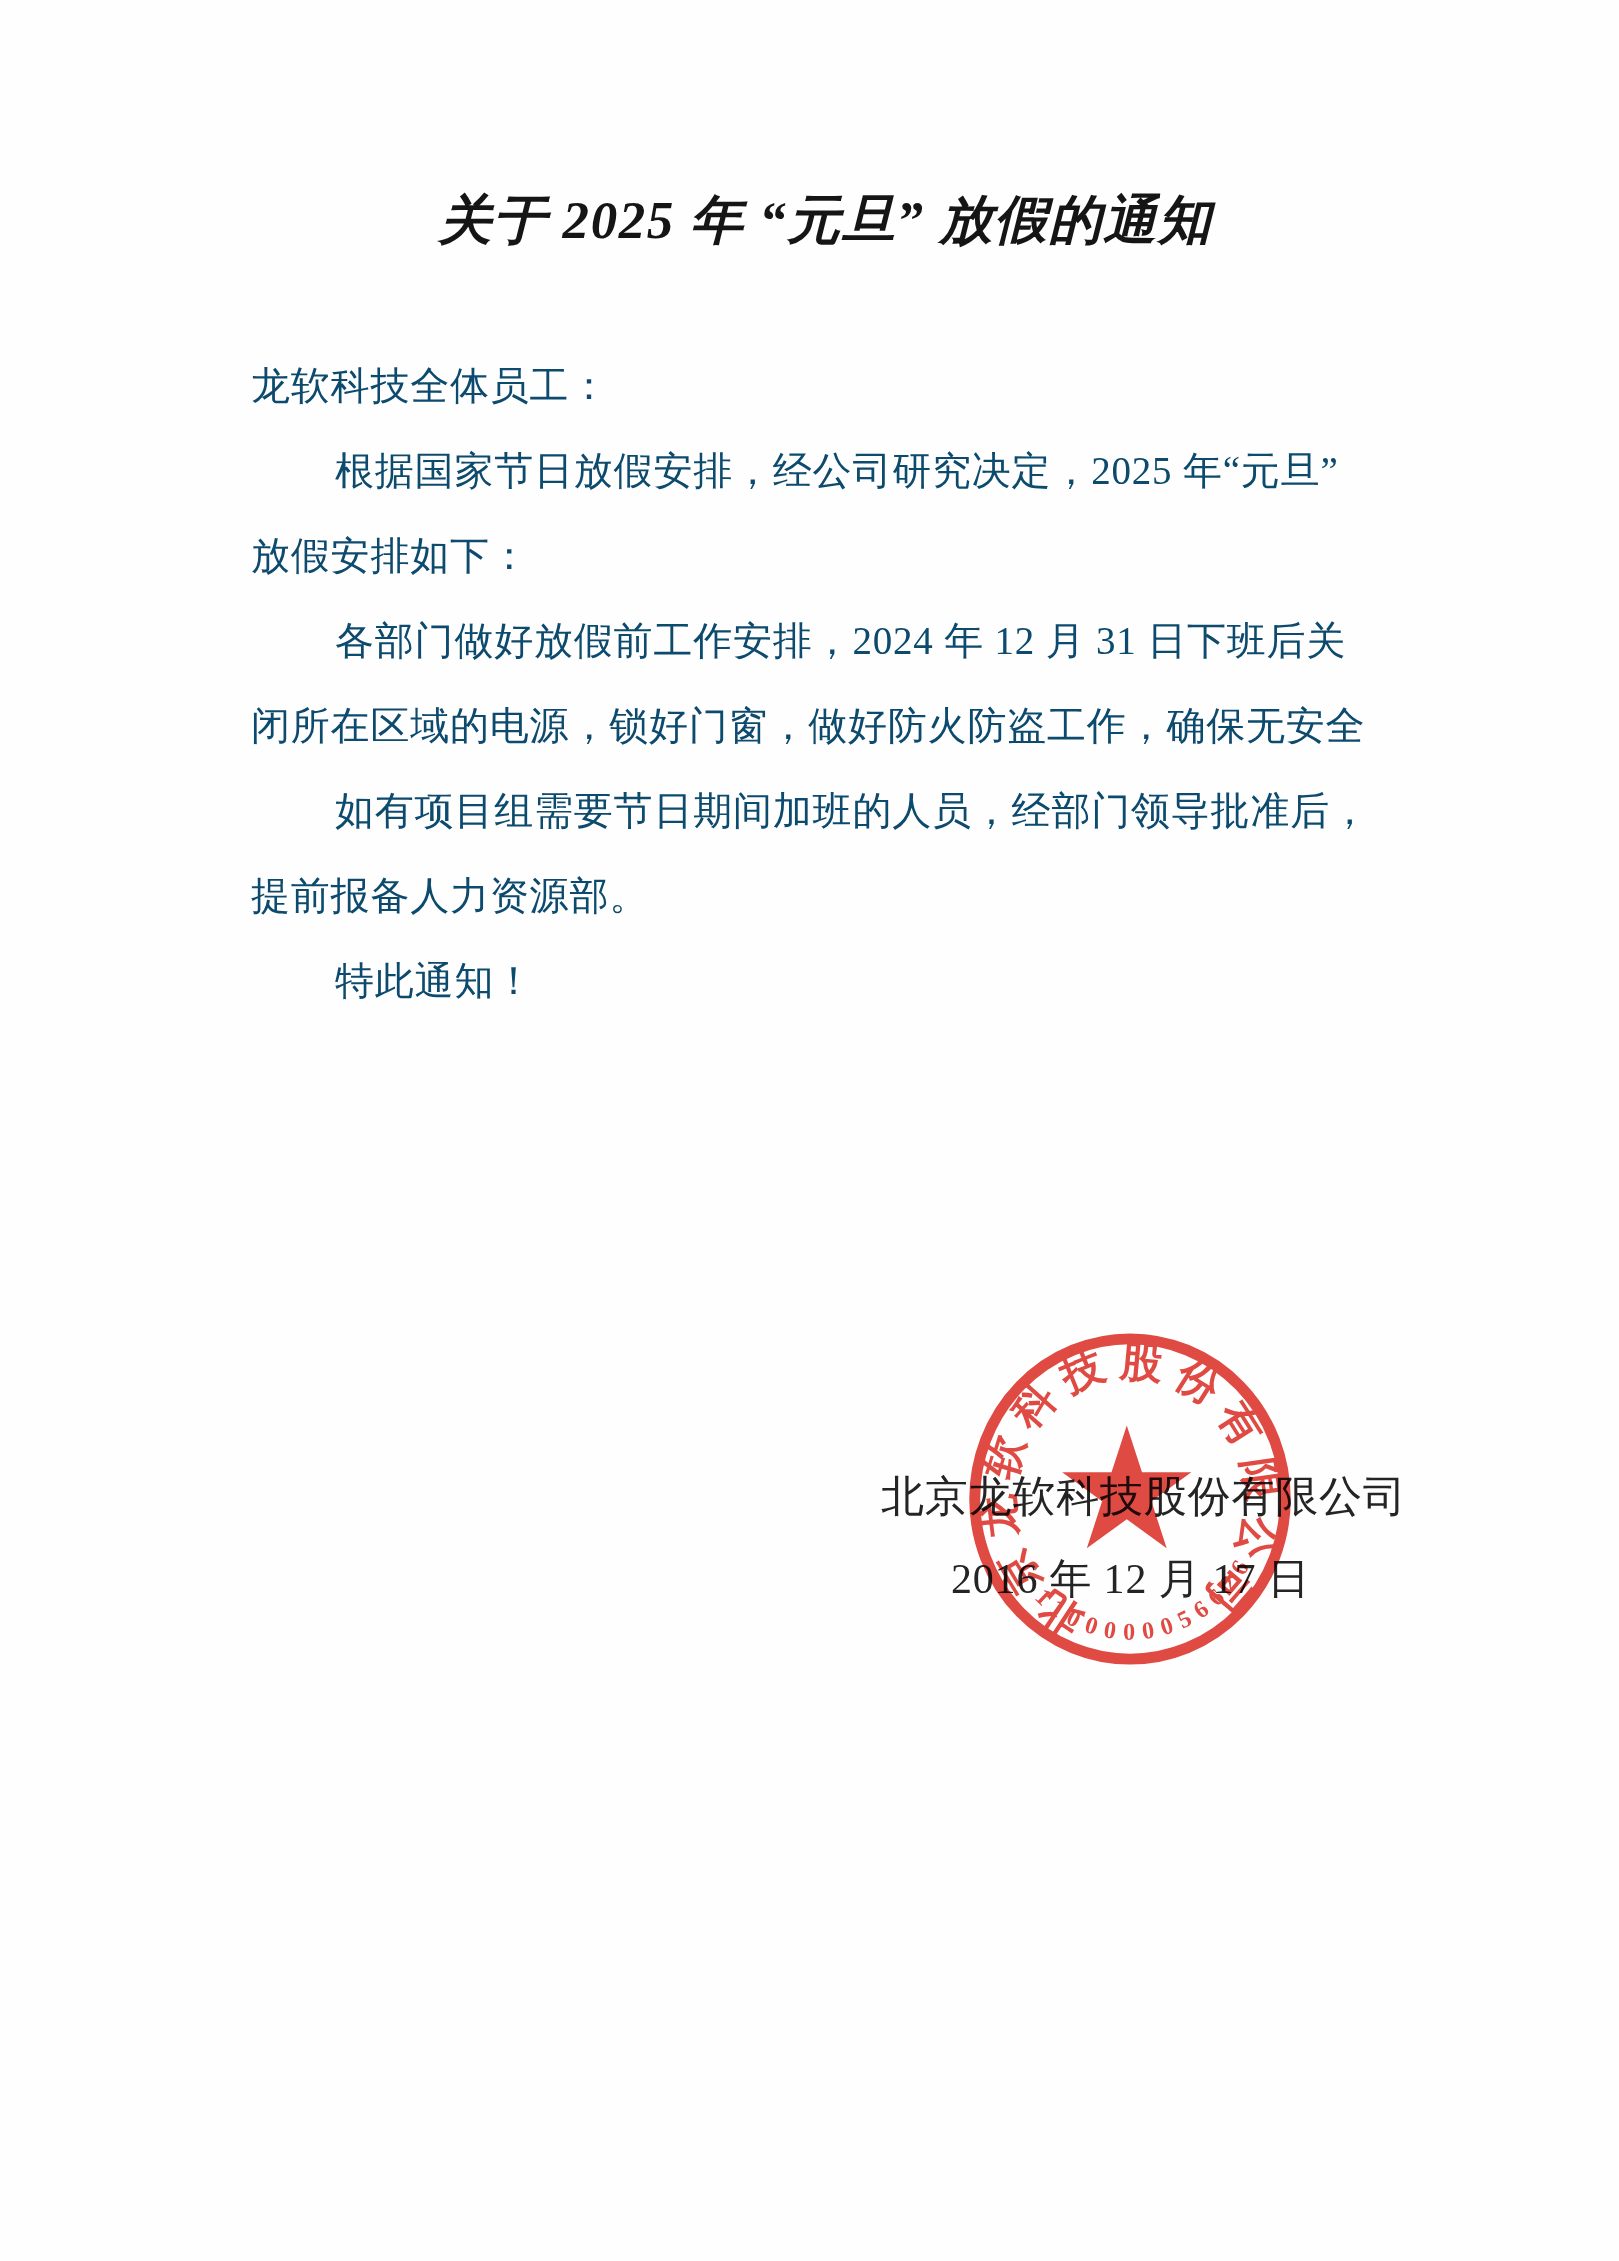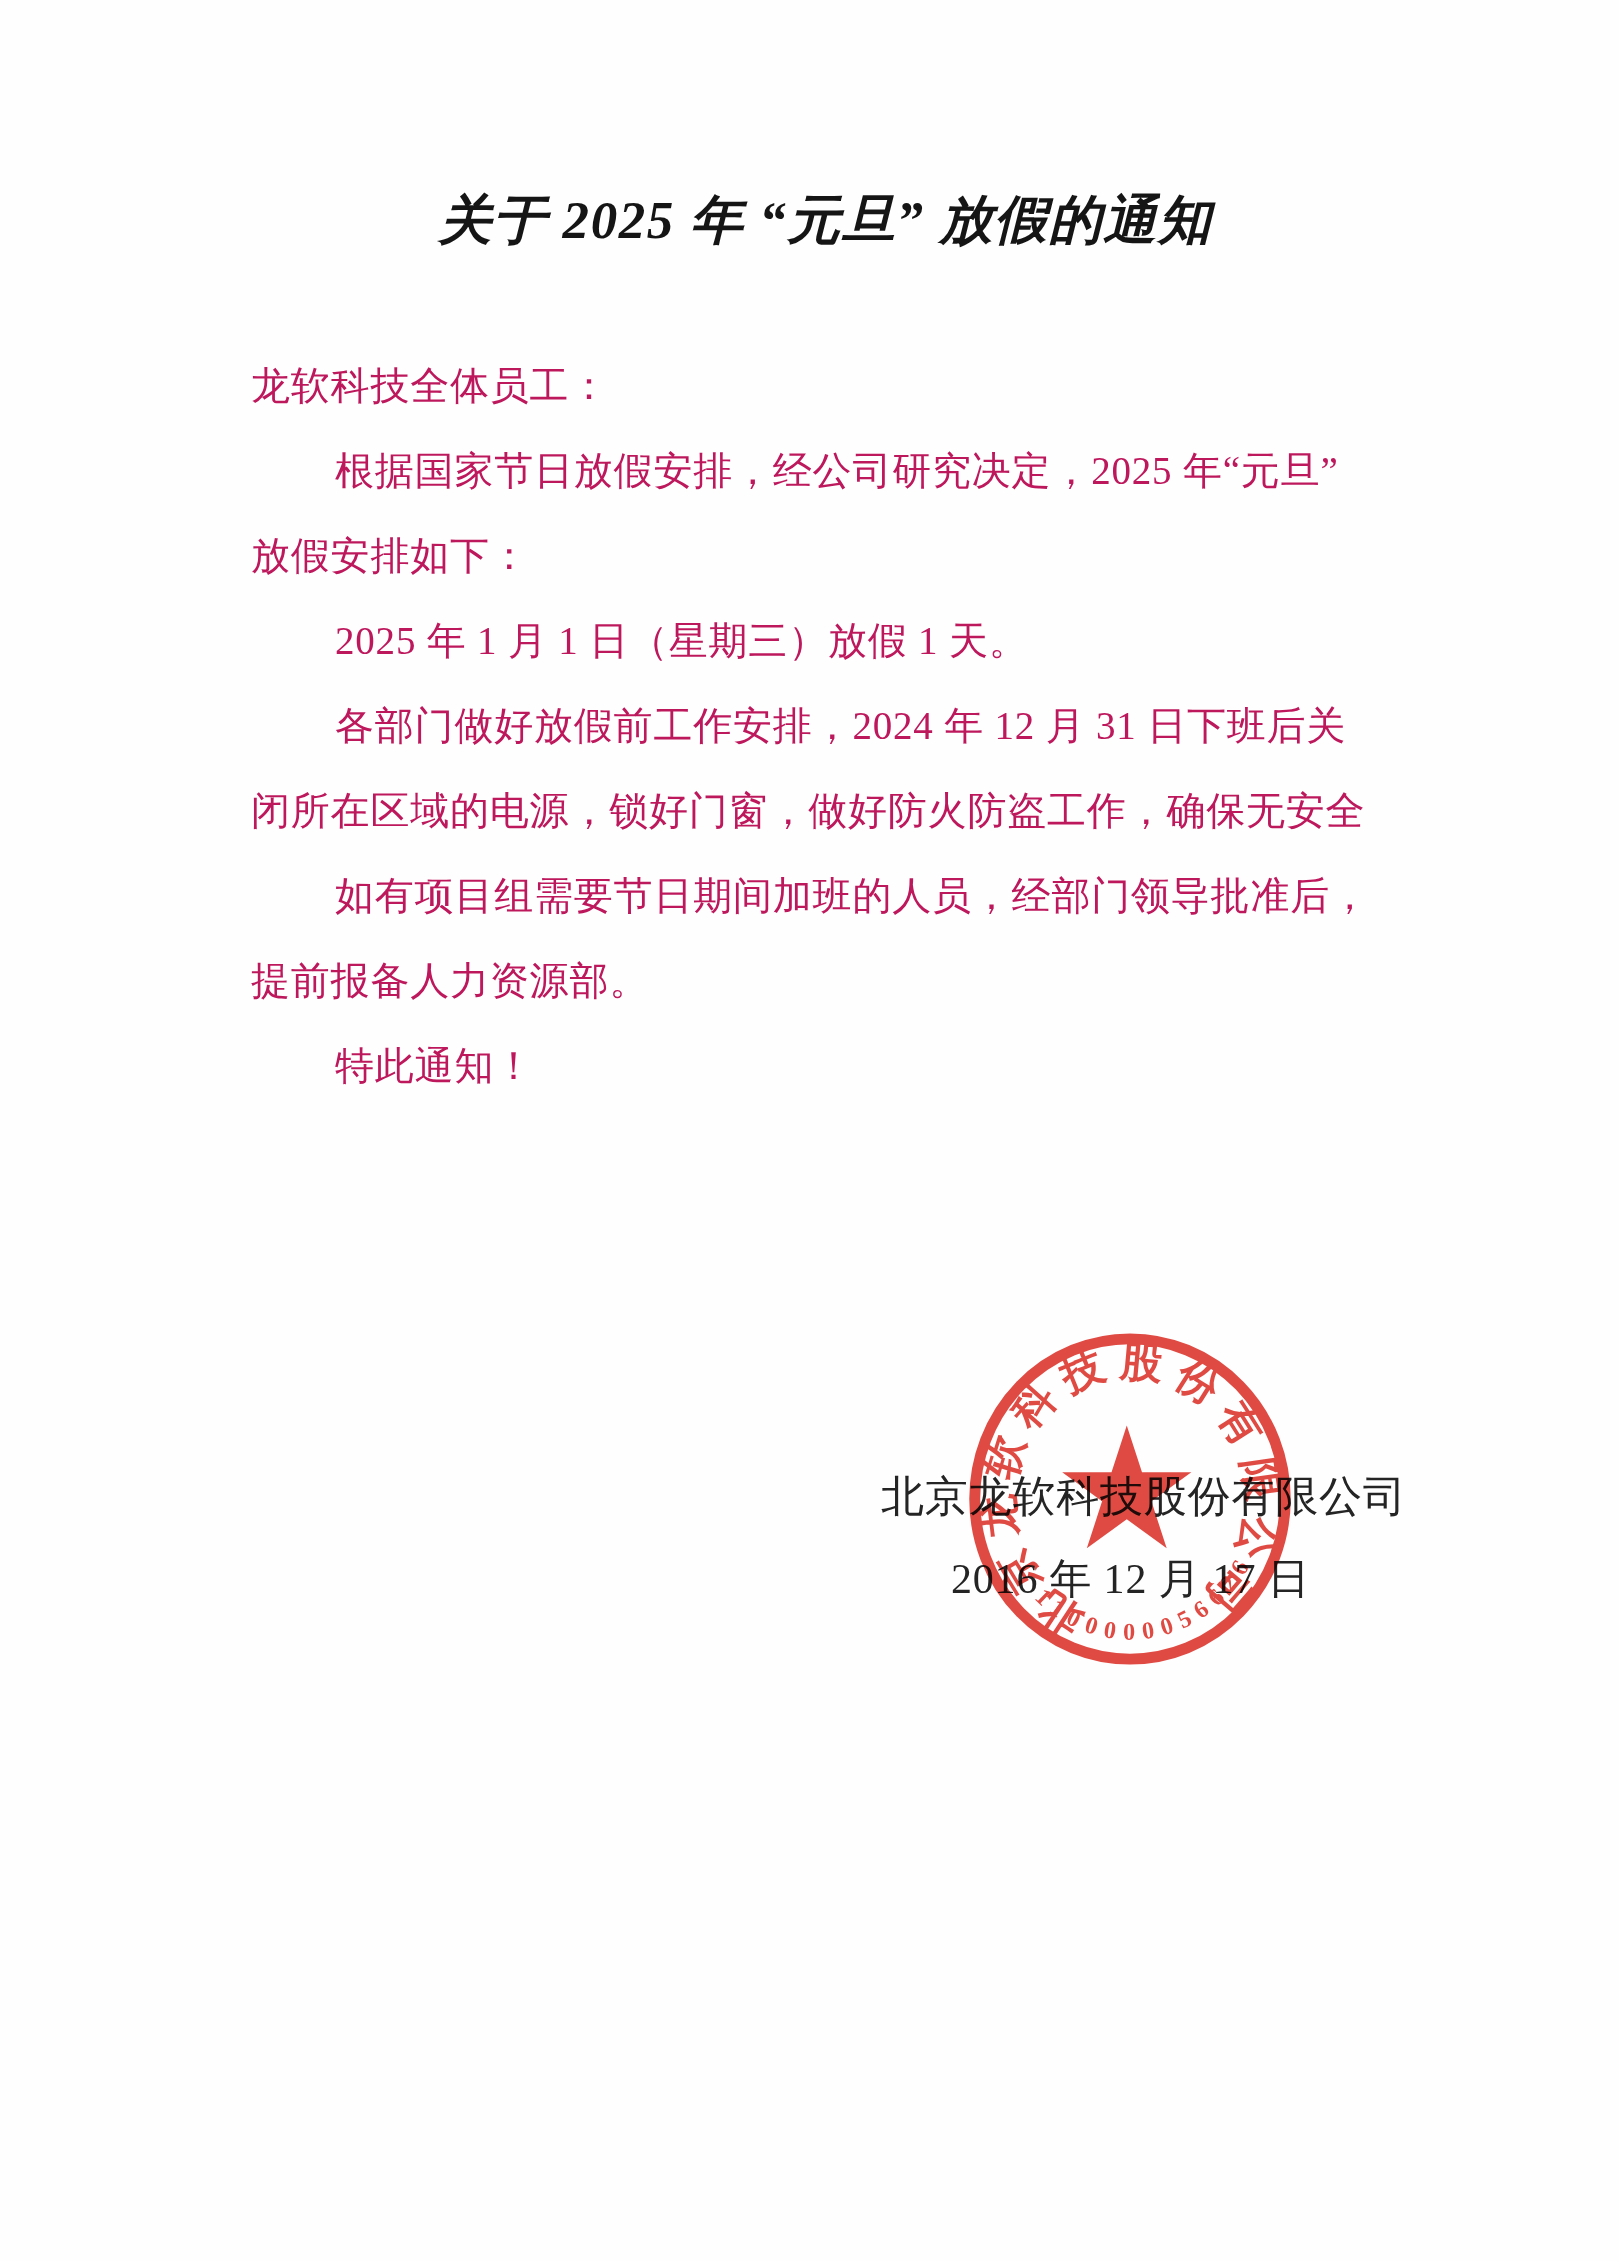--- a/index.html
+++ b/index.html
@@ -34,21 +34,21 @@
     font-style: italic;
   }
   .doc-body {
     position: absolute;
     left: 251px;
     top: 343px;
     width: 1133px;
     font-size: 39px;
     line-height: 85px;
     letter-spacing: 0.8px;
-    color: #be185d;
+    color: #0c4a6e;
   }
   .doc-body .line {
     white-space: nowrap;
   }
   .doc-body .indent {
     text-indent: 84px;
   }
   .sig-company {
     position: absolute;
     left: 881px;
@@ -95,21 +95,20 @@
 <body>
 
 <div class="page">
 
   <div class="doc-title">关于 2025 年 “元旦” 放假的通知</div>
 
   <div class="doc-body">
     <div class="line">龙软科技全体员工：</div>
     <div class="line indent">根据国家节日放假安排，经公司研究决定，2025 年“元旦”</div>
     <div class="line">放假安排如下：</div>
-    <div class="line indent">2025 年 1 月 1 日（星期三）放假 1 天。</div>
     <div class="line indent">各部门做好放假前工作安排，2024 年 12 月 31 日下班后关</div>
     <div class="line">闭所在区域的电源，锁好门窗，做好防火防盗工作，确保无安全</div>
     <div class="line indent">如有项目组需要节日期间加班的人员，经部门领导批准后，</div>
     <div class="line">提前报备人力资源部。</div>
     <div class="line indent">特此通知！</div>
   </div>
 
   <div class="sig-company">北京龙软科技股份有限公司</div>
 
   <div class="sig-date">2016 年 12 月 17 日</div>

